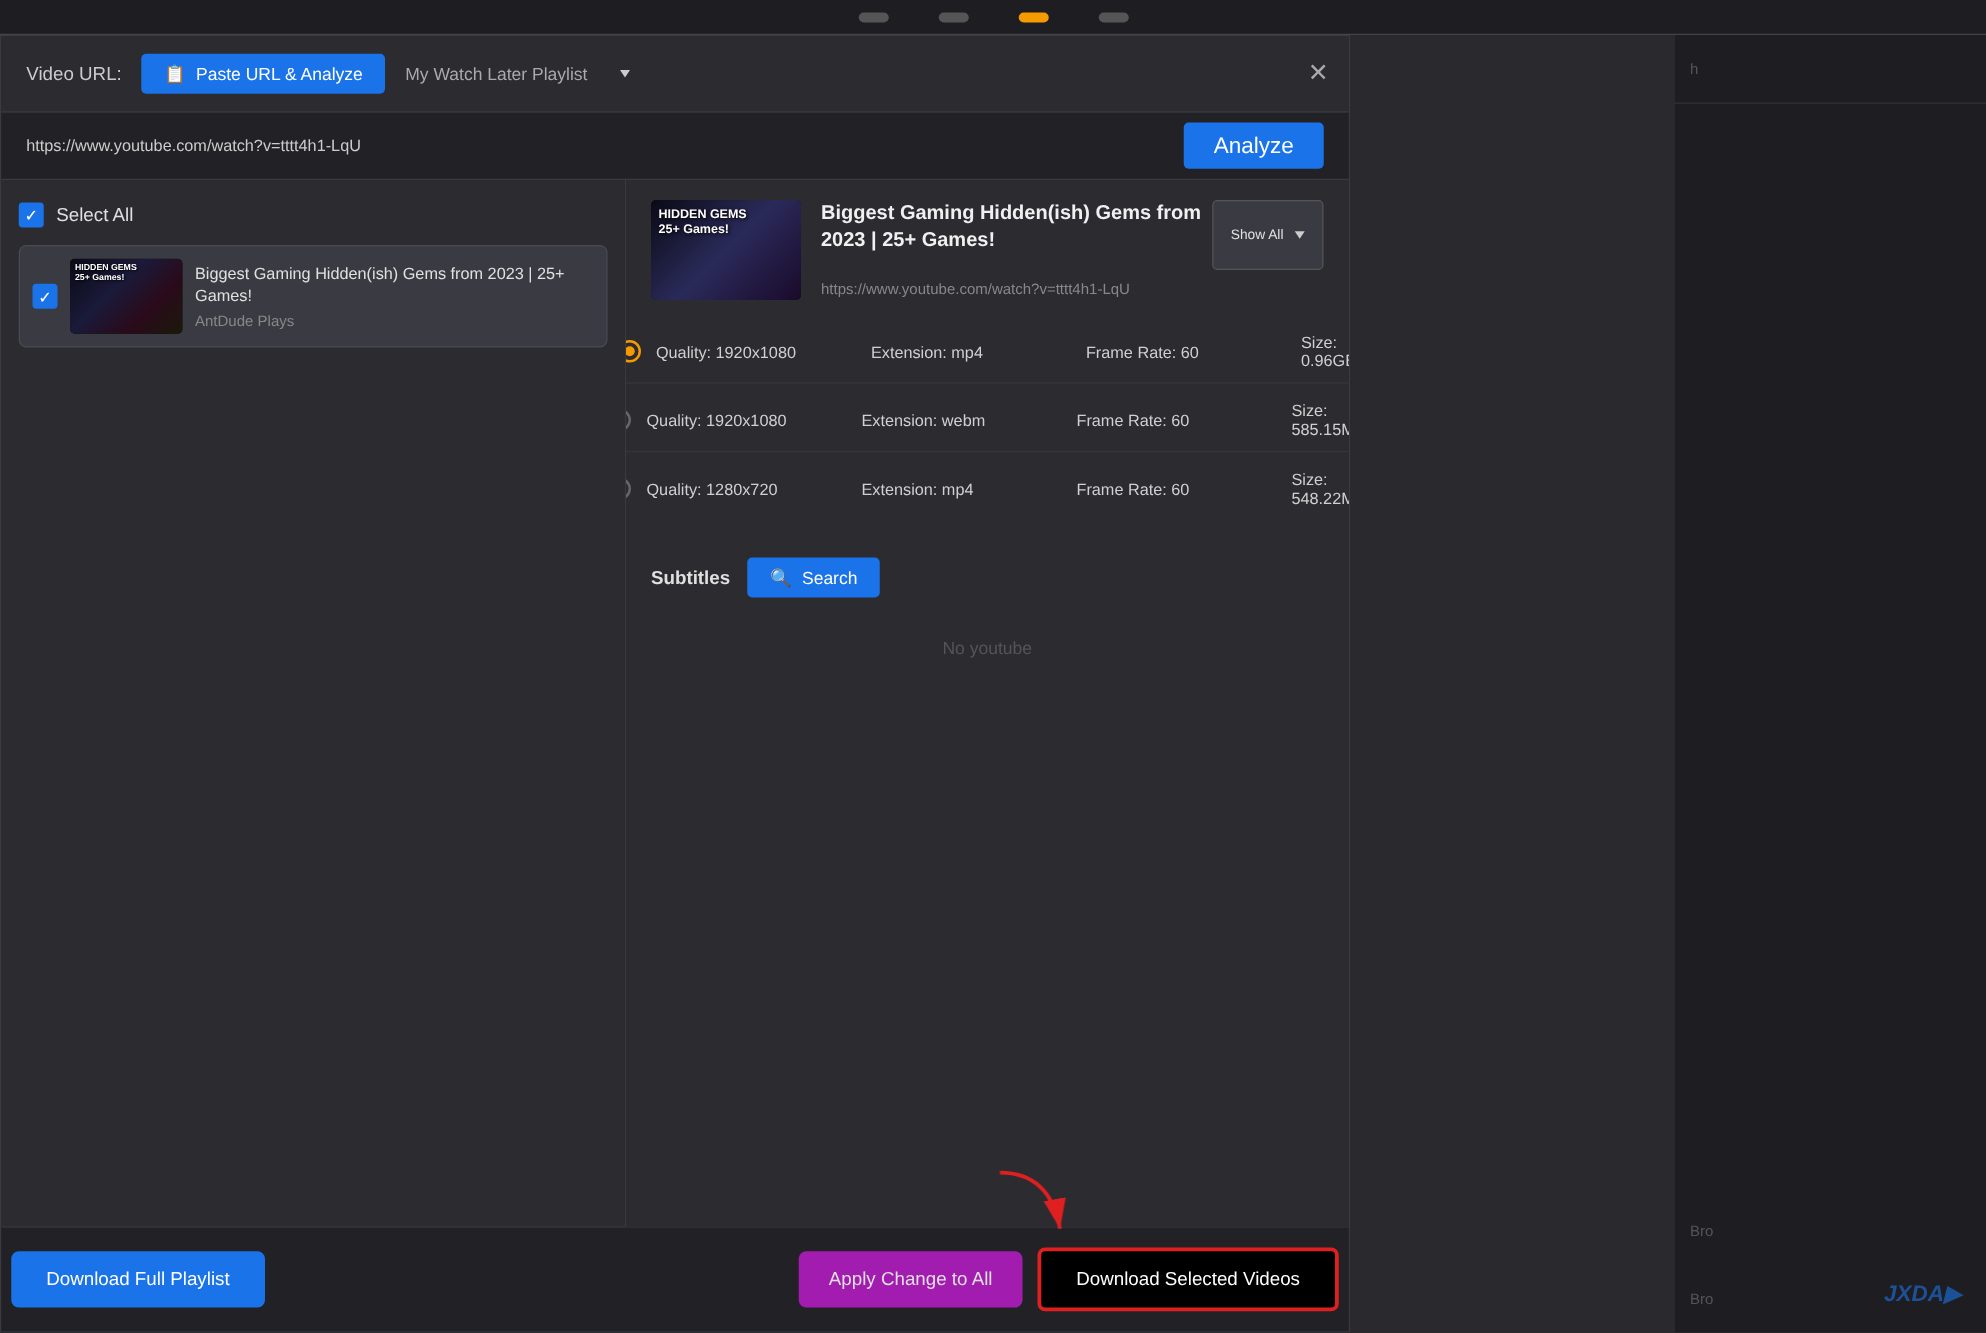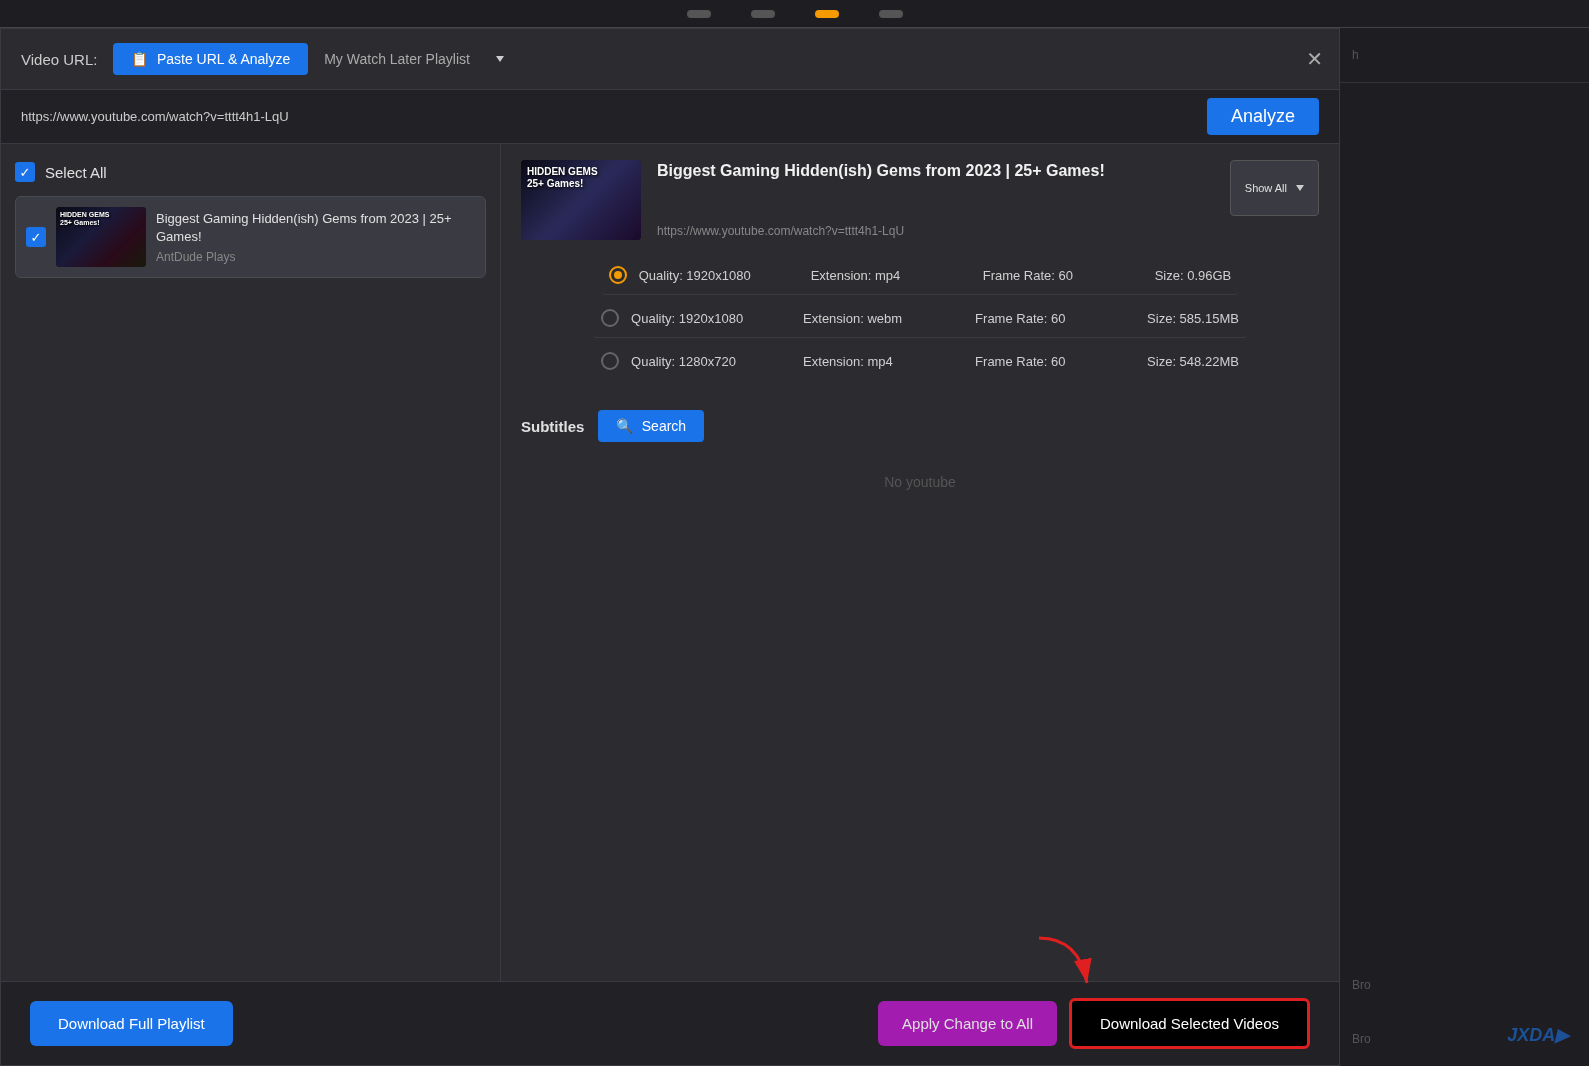--- a/index.html
+++ b/index.html
@@ -34,21 +34,21 @@
     }
     .top-bar-dot.active {
       background: #f59a00;
     }
 
     
     .dialog {
       position: absolute;
       top: 28px;
       left: 0;
-      width: 1340px;
+      width: 1080px;
       bottom: 0;
       background: #2b2b30;
       border: 1px solid #3a3a40;
       display: flex;
       flex-direction: column;
     }
 
     
     .dialog-header {
       display: flex;
@@ -384,21 +384,21 @@
       color: #555;
       font-size: 14px;
       margin-top: 20px;
       flex: 1;
     }
 
     
     .bottom-bar {
       display: flex;
       align-items: center;
-      padding: 16px 29px;
+      padding: 16px 8px;
       background: #222226;
       border-top: 1px solid #3a3a40;
       gap: 12px;
     }
     .download-full-btn {
       background: #1a73e8;
       color: #fff;
       border: none;
       padding: 14px 28px;
       border-radius: 6px;

